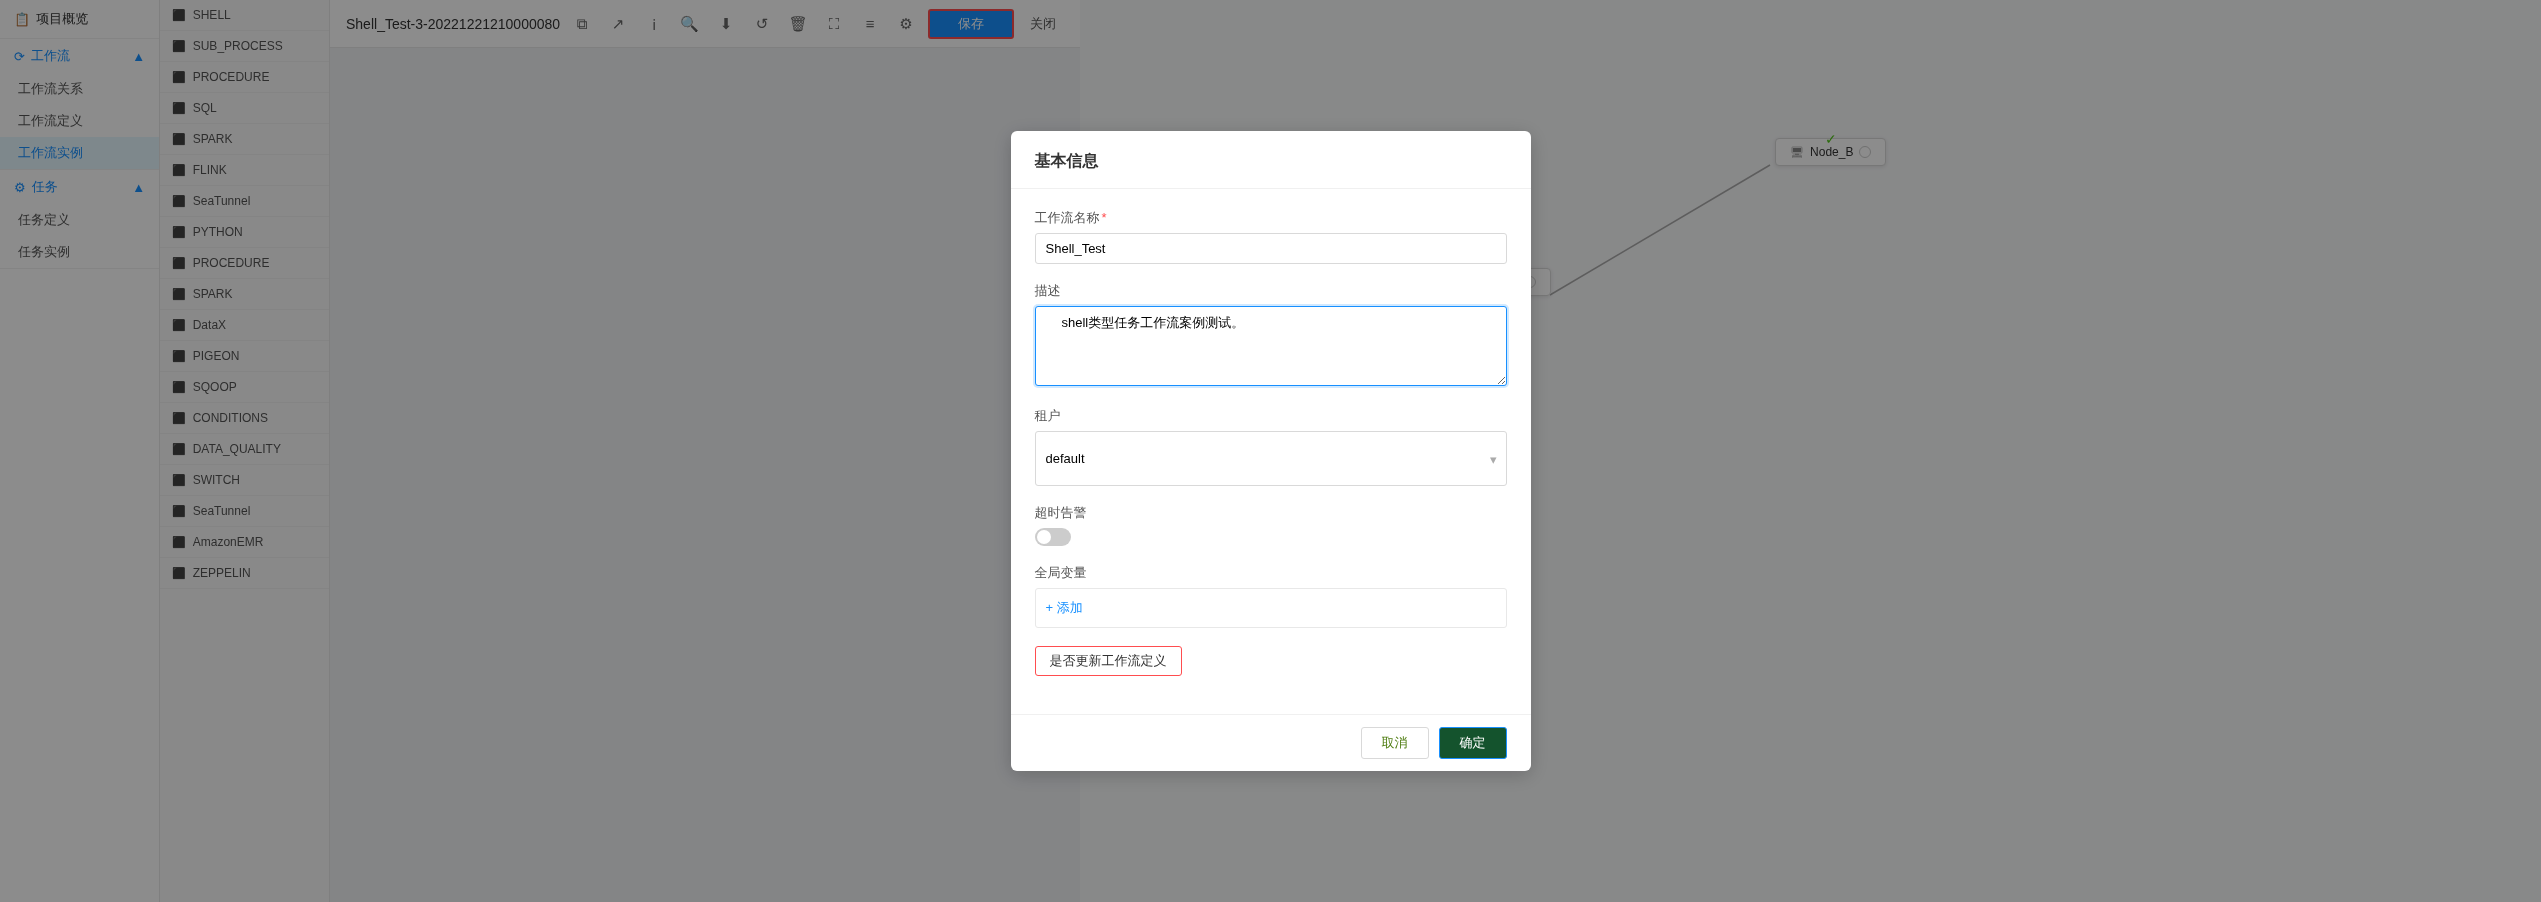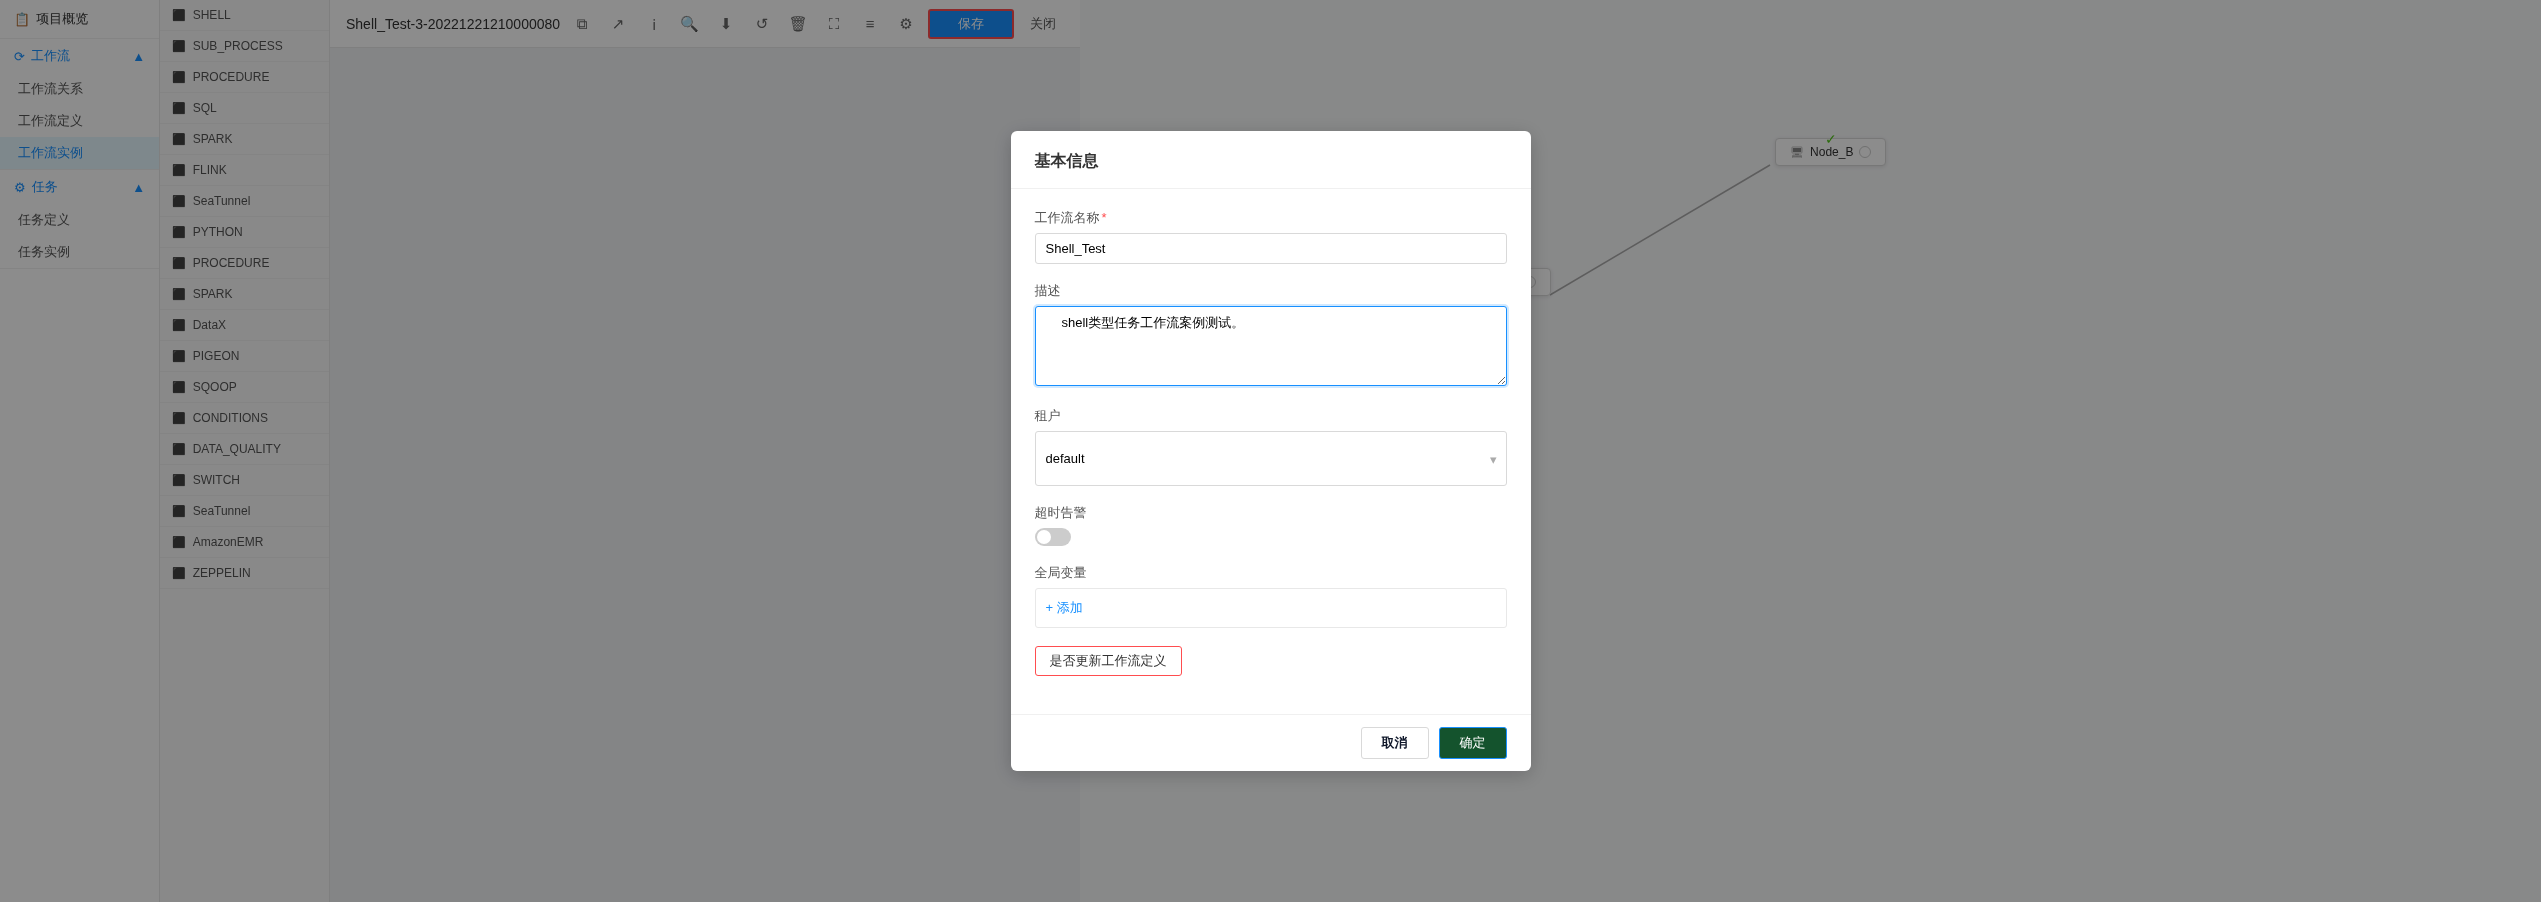--- a/index.html
+++ b/index.html
@@ -51,21 +51,21 @@
     .form-select { width: 100%; border: 1px solid #d9d9d9; border-radius: 3px; padding: 19px 10px; font-size: 13px; background: #fff; appearance: none; }
     .select-wrap { position: relative; }
     .select-wrap::after { content: '▾'; position: absolute; right: 10px; top: 50%; transform: translateY(-50%); color: #aaa; pointer-events: none; }
     .toggle-wrap { display: flex; align-items: center; }
     .toggle { width: 36px; height: 18px; background: #ccc; border-radius: 9px; position: relative; cursor: pointer; }
     .toggle::after { content: ''; position: absolute; width: 14px; height: 14px; background: #fff; border-radius: 50%; top: 2px; left: 2px; transition: left 0.2s; }
     .global-var-box { border: 1px solid #e8e8e8; border-radius: 3px; padding: 10px; }
     .add-var-btn { color: #1890ff; cursor: pointer; font-size: 13px; }
     .update-def-btn { border: 1px solid #ff4d4f; color: #333; background: #fff; padding: 5px 14px; border-radius: 3px; cursor: pointer; font-size: 13px; }
     .modal-footer { padding: 12px 24px; border-top: 1px solid #f0f0f0; display: flex; justify-content: flex-end; gap: 10px; }
-    .btn-cancel { background: #fff; border: 1px solid #d9d9d9; color: #0f172a; padding: 0 20px; border-radius: 3px; cursor: pointer; font-size: 13px; font-weight: bold; }
+    .btn-cancel { background: #fff; border: 1px solid #d9d9d9; color: #4d7c0f; padding: 0 20px; border-radius: 3px; cursor: pointer; font-size: 13px; }
     .btn-confirm { background: #14532d; border: 1px solid #1890ff; color: #fff; padding: 6px 20px; border-radius: 3px; cursor: pointer; font-size: 13px; }
   </style>
 </head>
 <body>
 
 <div class="sidebar">
   <div class="sidebar-top">
     <span>📋</span>
     <span>项目概览</span>
   </div>

